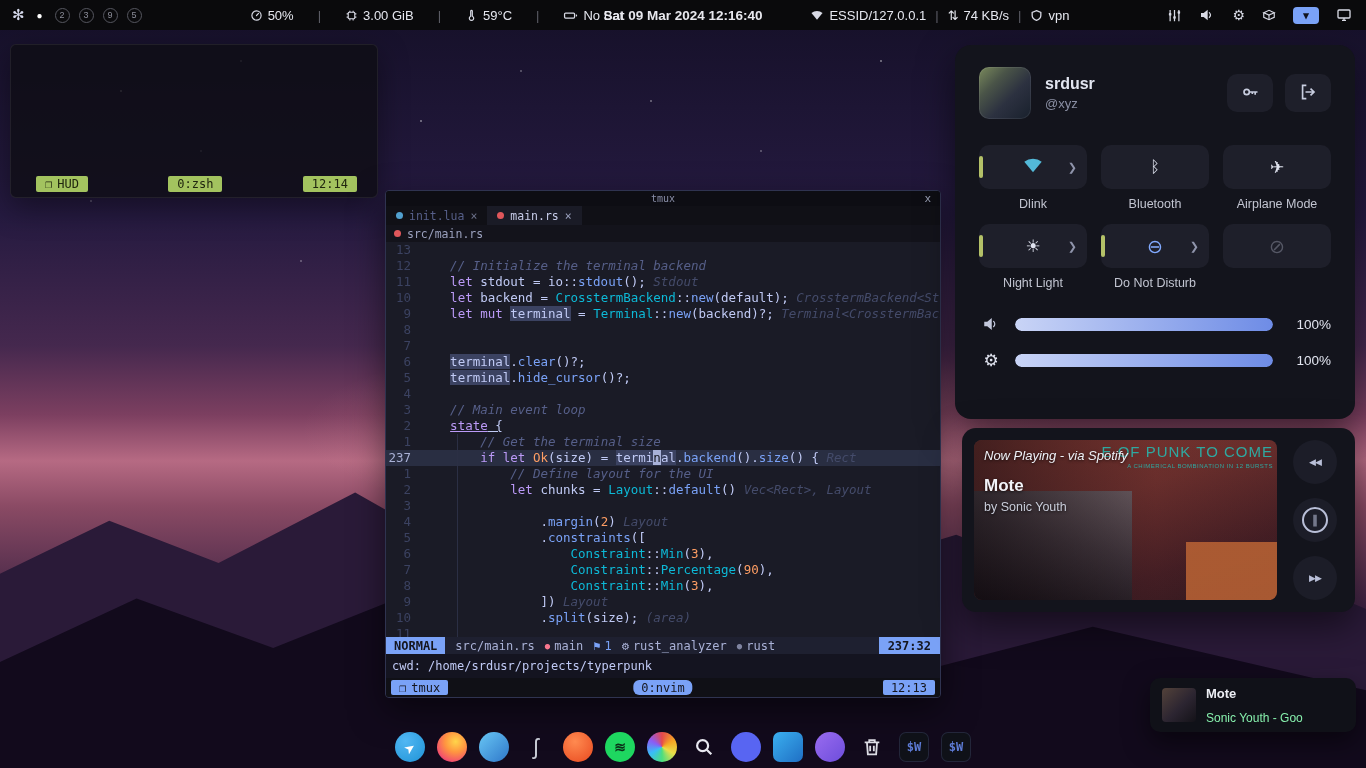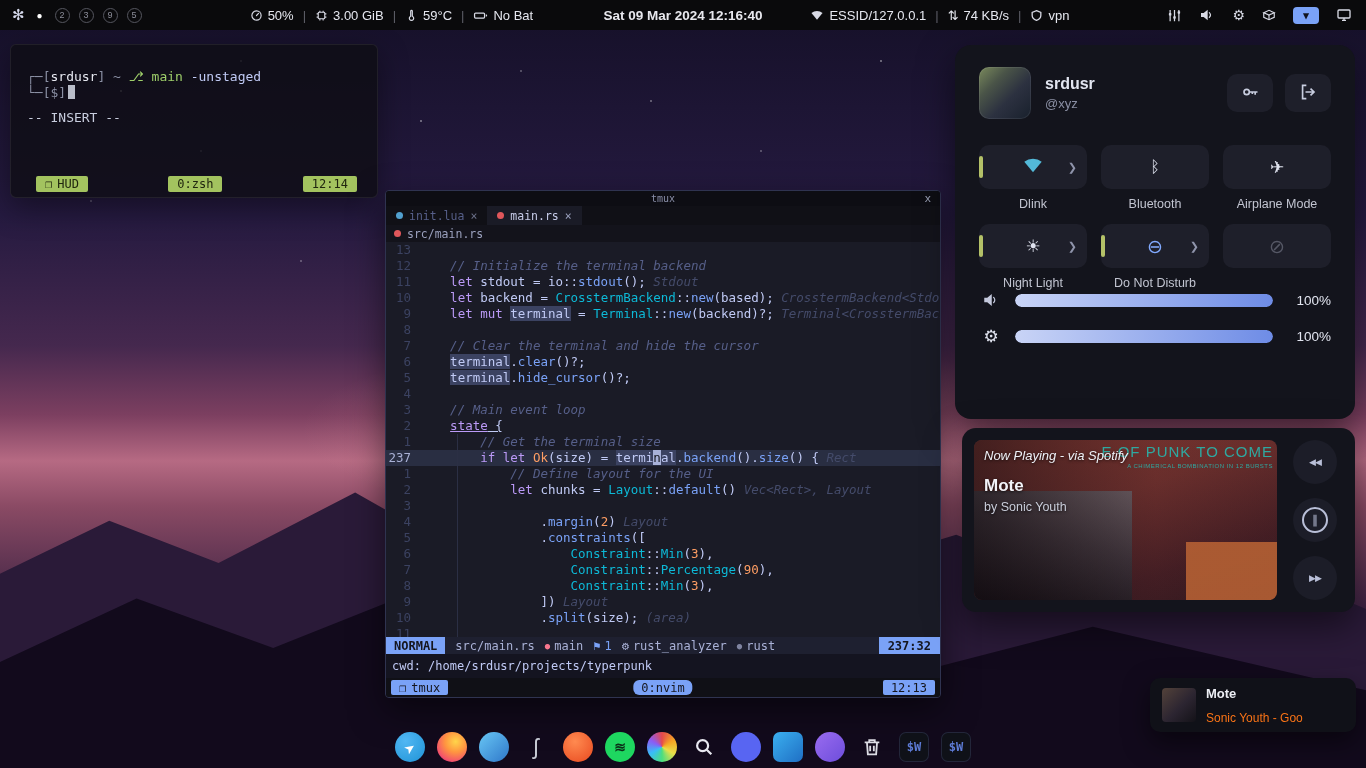--- a/index.html
+++ b/index.html
@@ -24,21 +24,21 @@
 
   
   .topbar { position:absolute; top:0; left:0; width:100%; height:30px; background:#0a0a0c;
     display:flex; align-items:center; padding:0 14px 0 12px; font-size:13px; z-index:50; }
   .tb-left { display:flex; align-items:center; gap:12px; }
   .logo { font-size:15px; color:#d7dbee; }
   .wsdot { font-size:10px; color:#ffffff; }
   .tray { display:flex; align-items:center; gap:9px; }
   .wscircle { width:15px; height:15px; border:1px solid #55565f; border-radius:50%; color:#8b8d99;
     font-size:9px; display:flex; align-items:center; justify-content:center; }
-  .tb-stats { display:flex; align-items:center; margin-left:108px; gap:9px; white-space:nowrap; }
+  .tb-stats { display:flex; align-items:center; margin-left:108px; gap:24px; white-space:nowrap; }
   .stat { display:flex; align-items:center; gap:5px; color:#e6e8f0; }
   .sep { color:#5d5e68; }
   .sicon { display:flex; align-items:center; }
   .tb-clock { position:absolute; left:50%; transform:translateX(-50%); font-weight:700; font-size:13.5px; }
   .tb-right { display:flex; align-items:center; gap:9px; margin-left:auto; white-space:nowrap; }
   .tb-icons { display:flex; align-items:center; gap:17px; margin-left:98px; }
   .tbi { display:flex; align-items:center; color:#d8dae5; font-size:14px; }
   .chevpill { background:#7aa2f7; color:#10121c; width:26px; height:17px; border-radius:4px;
     display:flex; align-items:center; justify-content:center; font-size:11px; font-weight:bold; }
 
@@ -125,21 +125,21 @@
   .tgl { width:100%; height:44px; border-radius:10px; background:#1e1f2a; position:relative;
     display:flex; align-items:center; justify-content:center; cursor:pointer; }
   .tgl.on::before { content:""; position:absolute; left:0; top:11px; bottom:11px; width:3.5px;
     border-radius:2px; background:#b4c168; }
   .tchev { position:absolute; right:10px; color:#8f94ab; font-size:11px; }
   .gly { font-size:17px; color:#dfe2ee; }
   .gly.dndc { color:#82aaff; font-size:19px; }
   .gly.blk { color:#565866; font-size:19px; }
   .gly.bt { font-size:16px; }
   .tlbl { margin-top:8px; font-size:12.5px; color:#c2c5d1; min-height:15px; }
-  .sliders { display:flex; flex-direction:column; gap:17px; }
+  .sliders { margin-top:24px; display:flex; flex-direction:column; gap:17px; }
   .srow { display:flex; align-items:center; gap:12px; }
   .sic { width:24px; display:flex; justify-content:center; }
   .strack { flex:1; height:13px; border-radius:7px; background:#262838; overflow:hidden; cursor:pointer; }
   .sfill { height:100%; border-radius:7px; background:linear-gradient(90deg,#c9d4f6,#6e8ce6); }
   .spct { width:46px; text-align:right; font-size:13.5px; color:#e2e5f0; }
 
   
   .player { position:absolute; left:962px; top:428px; width:393px; height:184px; background:#13141c;
     border-radius:14px; padding:12px; display:flex; gap:10px; box-shadow:0 14px 36px rgba(0,0,0,.5); }
   .art { flex:1; border-radius:8px; overflow:hidden; position:relative;
@@ -165,21 +165,21 @@
   .ring { width:26px; height:26px; border:2px solid #b9bfd8; border-radius:50%;
     display:flex; align-items:center; justify-content:center; font-size:12px; }
 
   
   .notif { position:absolute; left:1150px; top:678px; width:206px; height:54px; background:#101118;
     border-radius:10px; display:flex; align-items:center; gap:10px; padding:8px 12px;
     box-shadow:0 10px 26px rgba(0,0,0,.5); }
   .n-thumb { width:34px; height:34px; border-radius:4px; flex:none;
     background:linear-gradient(135deg,#53423a 0%,#2c2531 55%,#141218 100%); }
   .n-title { font-size:13px; font-weight:bold; color:#eceef4; }
-  .n-body { font-size:12px; color:#f97316; margin-top:10px; }
+  .n-body { font-size:12px; color:#86efac; margin-top:10px; }
 
   
   .dock { position:absolute; bottom:6px; left:50%; transform:translateX(-50%);
     display:flex; align-items:center; gap:12px; }
   .di { width:30px; height:30px; border-radius:50%; display:flex; align-items:center;
     justify-content:center; cursor:pointer; flex:none; }
   .dg { color:#fff; }
   .di-telegram { background:radial-gradient(circle at 35% 30%,#51b7f3,#1f93d6); }
   .di-telegram .dg { font-size:13px; transform:rotate(-35deg) translateX(-1px); }
   .di-firefox { background:radial-gradient(circle at 62% 32%,#ffd54a 0%,#ff9640 38%,#f3536b 72%,#b5007e 100%); }
@@ -311,25 +311,20 @@
     <span class="tbi">
         <svg viewBox="0 0 24 24" width="16" height="16" fill="none" stroke="#d8dae5" stroke-width="2">
           <rect x="3" y="4.5" width="18" height="12" rx="1.5"></rect>
           <path d="M9 20h6M12 16.5V20"></path>
         </svg>
       </span>
   </div>
 </header>
 
 <section class="term">
-  <div class="term-body">
-    <div><span class="p-gray">┌─[</span><span class="p-user">srdusr</span><span class="p-gray">] ~ </span><span class="p-branch">⎇</span> <span class="p-branch">main</span><span class="p-dirty"> -unstaged</span></div>
-    <div><span class="p-gray">└─[$]</span><span class="cursorblock"></span></div>
-    <div class="term-mode">-- INSERT --</div>
-  </div>
   <div class="term-bar">
     <span class="gbadge">
         <span>❐</span>
         <span>HUD</span>
       </span>
     <span class="gbadge">0:zsh</span>
     <span class="gbadge">12:14</span>
   </div>
 </section>
 
@@ -353,24 +348,24 @@
   <div class="t-crumb">
     <span class="dot rust"></span>
     <span>src/main.rs</span>
   </div>
   <div class="t-code">
     <div class="indent-guide"></div>
     <div>
         <div class="crow"><span class="lnum">13</span><span class="ltxt"></span></div>
         <div class="crow"><span class="lnum">12</span><span class="ltxt"><span>    </span><span class="cm">// Initialize the terminal backend</span></span></div>
         <div class="crow"><span class="lnum">11</span><span class="ltxt"><span>    </span><span class="kw">let</span><span> stdout = io::</span><span class="fn">stdout</span><span>(); </span><span class="hint">Stdout</span></span></div>
-        <div class="crow"><span class="lnum">10</span><span class="ltxt"><span>    </span><span class="kw">let</span><span> backend = </span><span class="ty">CrosstermBackend</span><span>::</span><span class="fn">new</span><span>(based); </span><span class="hint">CrosstermBackend&lt;Stdout</span></span></div>
+        <div class="crow"><span class="lnum">10</span><span class="ltxt"><span>    </span><span class="kw">let</span><span> backend = </span><span class="ty">CrosstermBackend</span><span>::</span><span class="fn">new</span><span>(default); </span><span class="hint">CrosstermBackend&lt;Stdout</span></span></div>
         <div class="crow"><span class="lnum">9</span><span class="ltxt"><span>    </span><span class="kw">let</span><span> </span><span class="kw">mut</span><span> </span><span class="srch">terminal</span><span> = </span><span class="ty">Terminal</span><span>::</span><span class="fn">new</span><span>(backend)?; </span><span class="hint">Terminal&lt;CrosstermBacken</span></span></div>
         <div class="crow"><span class="lnum">8</span><span class="ltxt"></span></div>
-        <div class="crow"><span class="lnum">7</span><span class="ltxt"><span>    </span><span class="cm">// Clear the terminal and hide the cursor</span></span></div>
+        <div class="crow"><span class="lnum">7</span><span class="ltxt"><span>    </span></span></div>
         <div class="crow"><span class="lnum">6</span><span class="ltxt"><span>    </span><span class="srch">terminal</span><span>.</span><span class="fn">clear</span><span>()?;</span></span></div>
         <div class="crow"><span class="lnum">5</span><span class="ltxt"><span>    </span><span class="srch">terminal</span><span>.</span><span class="fn">hide_cursor</span><span>()?;</span></span></div>
         <div class="crow"><span class="lnum">4</span><span class="ltxt"></span></div>
         <div class="crow"><span class="lnum">3</span><span class="ltxt"><span>    </span><span class="cm">// Main event loop</span></span></div>
         <div class="crow"><span class="lnum">2</span><span class="ltxt"><span>    </span><span class="kw u">state</span><span class="u"> {</span></span></div>
         <div class="crow"><span class="lnum">1</span><span class="ltxt"><span>        </span><span class="cm">// Get the terminal size</span></span></div>
         <div class="crow cur"><span class="lnum">237</span><span class="ltxt"><span>        </span><span class="kw">if</span><span> </span><span class="kw">let</span><span> </span><span class="en">Ok</span><span>(size) = </span><span class="srch">termi</span><span class="cursor">n</span><span class="srch">al</span><span>.</span><span class="fn">backend</span><span>().</span><span class="fn">size</span><span>() { </span><span class="hint">Rect</span></span></div>
         <div class="crow"><span class="lnum">1</span><span class="ltxt"><span>            </span><span class="cm">// Define layout for the UI</span></span></div>
         <div class="crow"><span class="lnum">2</span><span class="ltxt"><span>            </span><span class="kw">let</span><span> chunks = </span><span class="ty">Layout</span><span>::</span><span class="fn">default</span><span>() </span><span class="hint">Vec&lt;Rect&gt;, Layout</span></span></div>
         <div class="crow"><span class="lnum">3</span></div>

